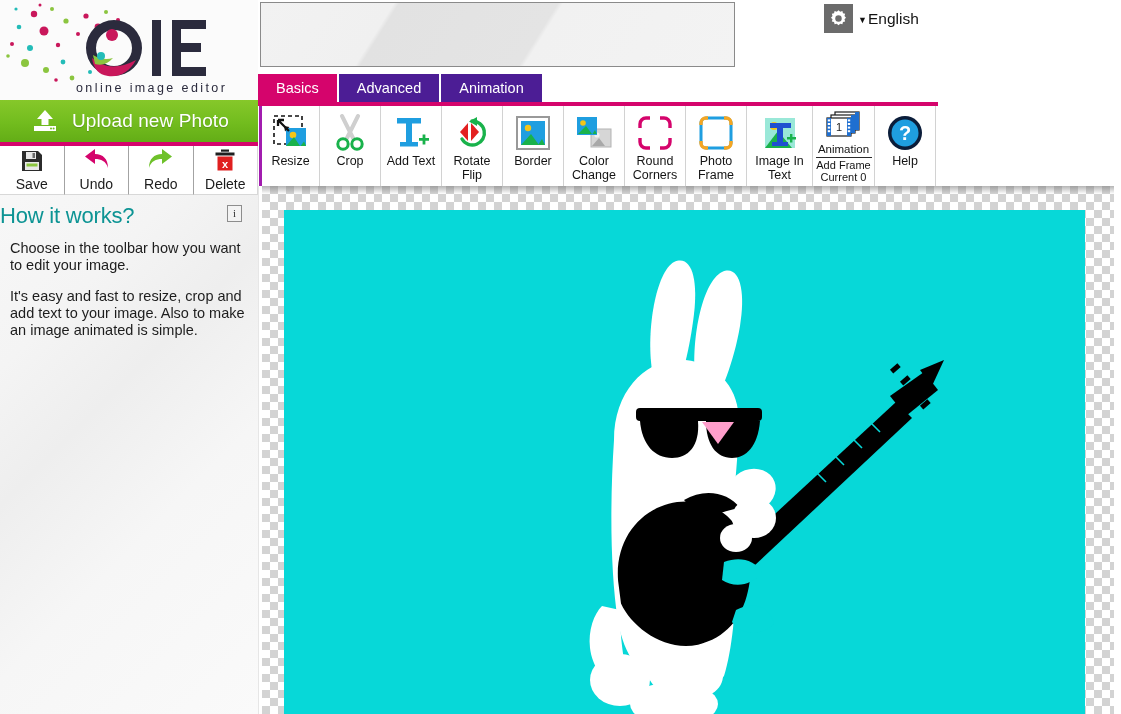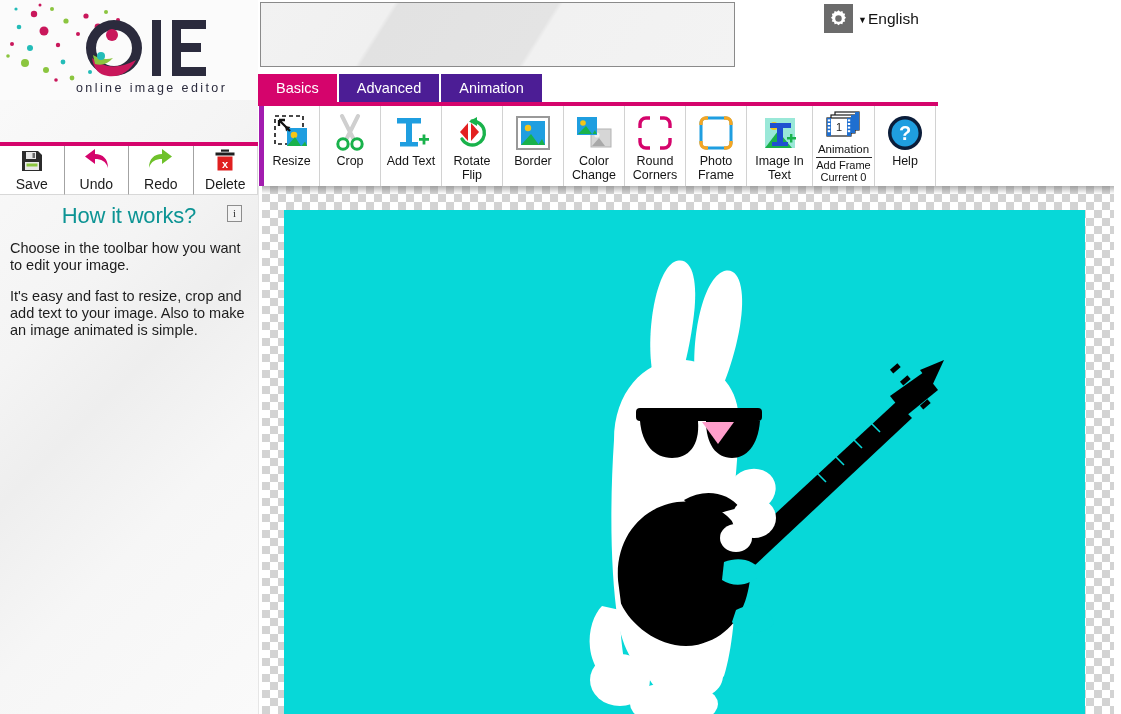--- a/index.html
+++ b/index.html
@@ -62,21 +62,21 @@
     background: #ffffff; cursor: pointer;
   }
   .action-btn:last-child { border-right: 1px solid #d8d8d8; }
   .action-ico { height: 26px; display: flex; align-items: center; justify-content: center; }
   .action-lbl { font-size: 14px; color: #1b1b1b; line-height: 18px; margin-top: 1px; }
 
   
   #hiw-head {
     position: absolute; left: 0; top: 198px;
     width: 258px; height: 36px;
-    display: flex; align-items: center; justify-content: center;
+    display: flex; align-items: center; justify-content: flex-start;
   }
   #hiw-title {
     font-size: 22px; color: #0d9494; font-weight: 400;
     letter-spacing: -.2px;
   }
   #hiw-info {
     position: absolute; right: 16px; top: 7px;
     width: 15px; height: 17px;
     border: 1px solid #8d8d8d; background: #f3f3f3;
     font-size: 11px; color: #333; text-align: center; line-height: 15px;
@@ -146,21 +146,21 @@
     background: #ffffff;
     border-bottom: 1px solid #cfcfcf;
   }
   .tool {
     width: 61px; height: 80px;
     border-right: 1px solid #d2d2d2;
     display: flex; flex-direction: column; align-items: center;
     background: #ffffff; cursor: pointer;
     padding-top: 5px;
   }
-  .tool:first-child { border-left: 5px solid #a21caf; }
+  .tool:first-child { border-left: 3px solid #a21caf; }
   .tool-ico { height: 44px; display: flex; align-items: center; justify-content: center; }
   .tool-lbl {
     font-size: 12.5px; color: #141414; line-height: 13.5px;
     text-align: center; width: 100%;
   }
   .tool.wide { width: 66px; }
   .tool.anim { width: 62px; padding-top: 3px; }
   .anim-top { font-size: 11.5px; color: #141414; line-height: 13px; text-align:center; }
   .anim-div { width: 56px; height: 1px; background: #2a2a2a; margin: 1px 0 1px 0; }
   .anim-bot { font-size: 11px; color: #141414; line-height: 12px; text-align: center; }
@@ -244,20 +244,29 @@
 
         <rect x="172" y="20" width="9" height="56" fill="#2b2b3d"></rect>
         <rect x="172" y="20" width="34" height="9" fill="#2b2b3d"></rect>
         <rect x="172" y="43" width="29" height="9" fill="#2b2b3d"></rect>
         <rect x="172" y="67" width="34" height="9" fill="#2b2b3d"></rect>
 
         <text x="76" y="92" font-family="'Liberation Sans', sans-serif" font-size="12.5" letter-spacing="2.4" fill="#2b2b3d">online image editor</text>
       </svg>
     </div>
 
+    <div id="upload-bar">
+      <svg id="upload-icon" width="26" height="24" viewBox="0 0 26 24">
+        <path d="M13 1 L21 10 L16.5 10 L16.5 16 L9.5 16 L9.5 10 L5 10 Z" fill="#ffffff"></path>
+        <path d="M2 17 L24 17 L24 22 L2 22 Z" fill="#ffffff"></path>
+        <circle cx="19" cy="19.5" r="1" fill="#72bc1e"></circle>
+        <circle cx="21.6" cy="19.5" r="1" fill="#72bc1e"></circle>
+      </svg>
+      <span id="upload-label">Upload new Photo</span>
+    </div>
     <div id="upload-underline"></div>
 
     <div id="actions-row">
 
       <div class="action-btn">
         <span class="action-ico">
           <svg width="24" height="24" viewBox="0 0 24 24">
             <path d="M2 2 H18 L22 6 V22 H2 Z" fill="#2b2b2b"></path>
             <rect x="6" y="3" width="10" height="7" fill="#e8e8e8"></rect>
             <rect x="12.5" y="4" width="2.5" height="5" fill="#6a6a6a"></rect>

